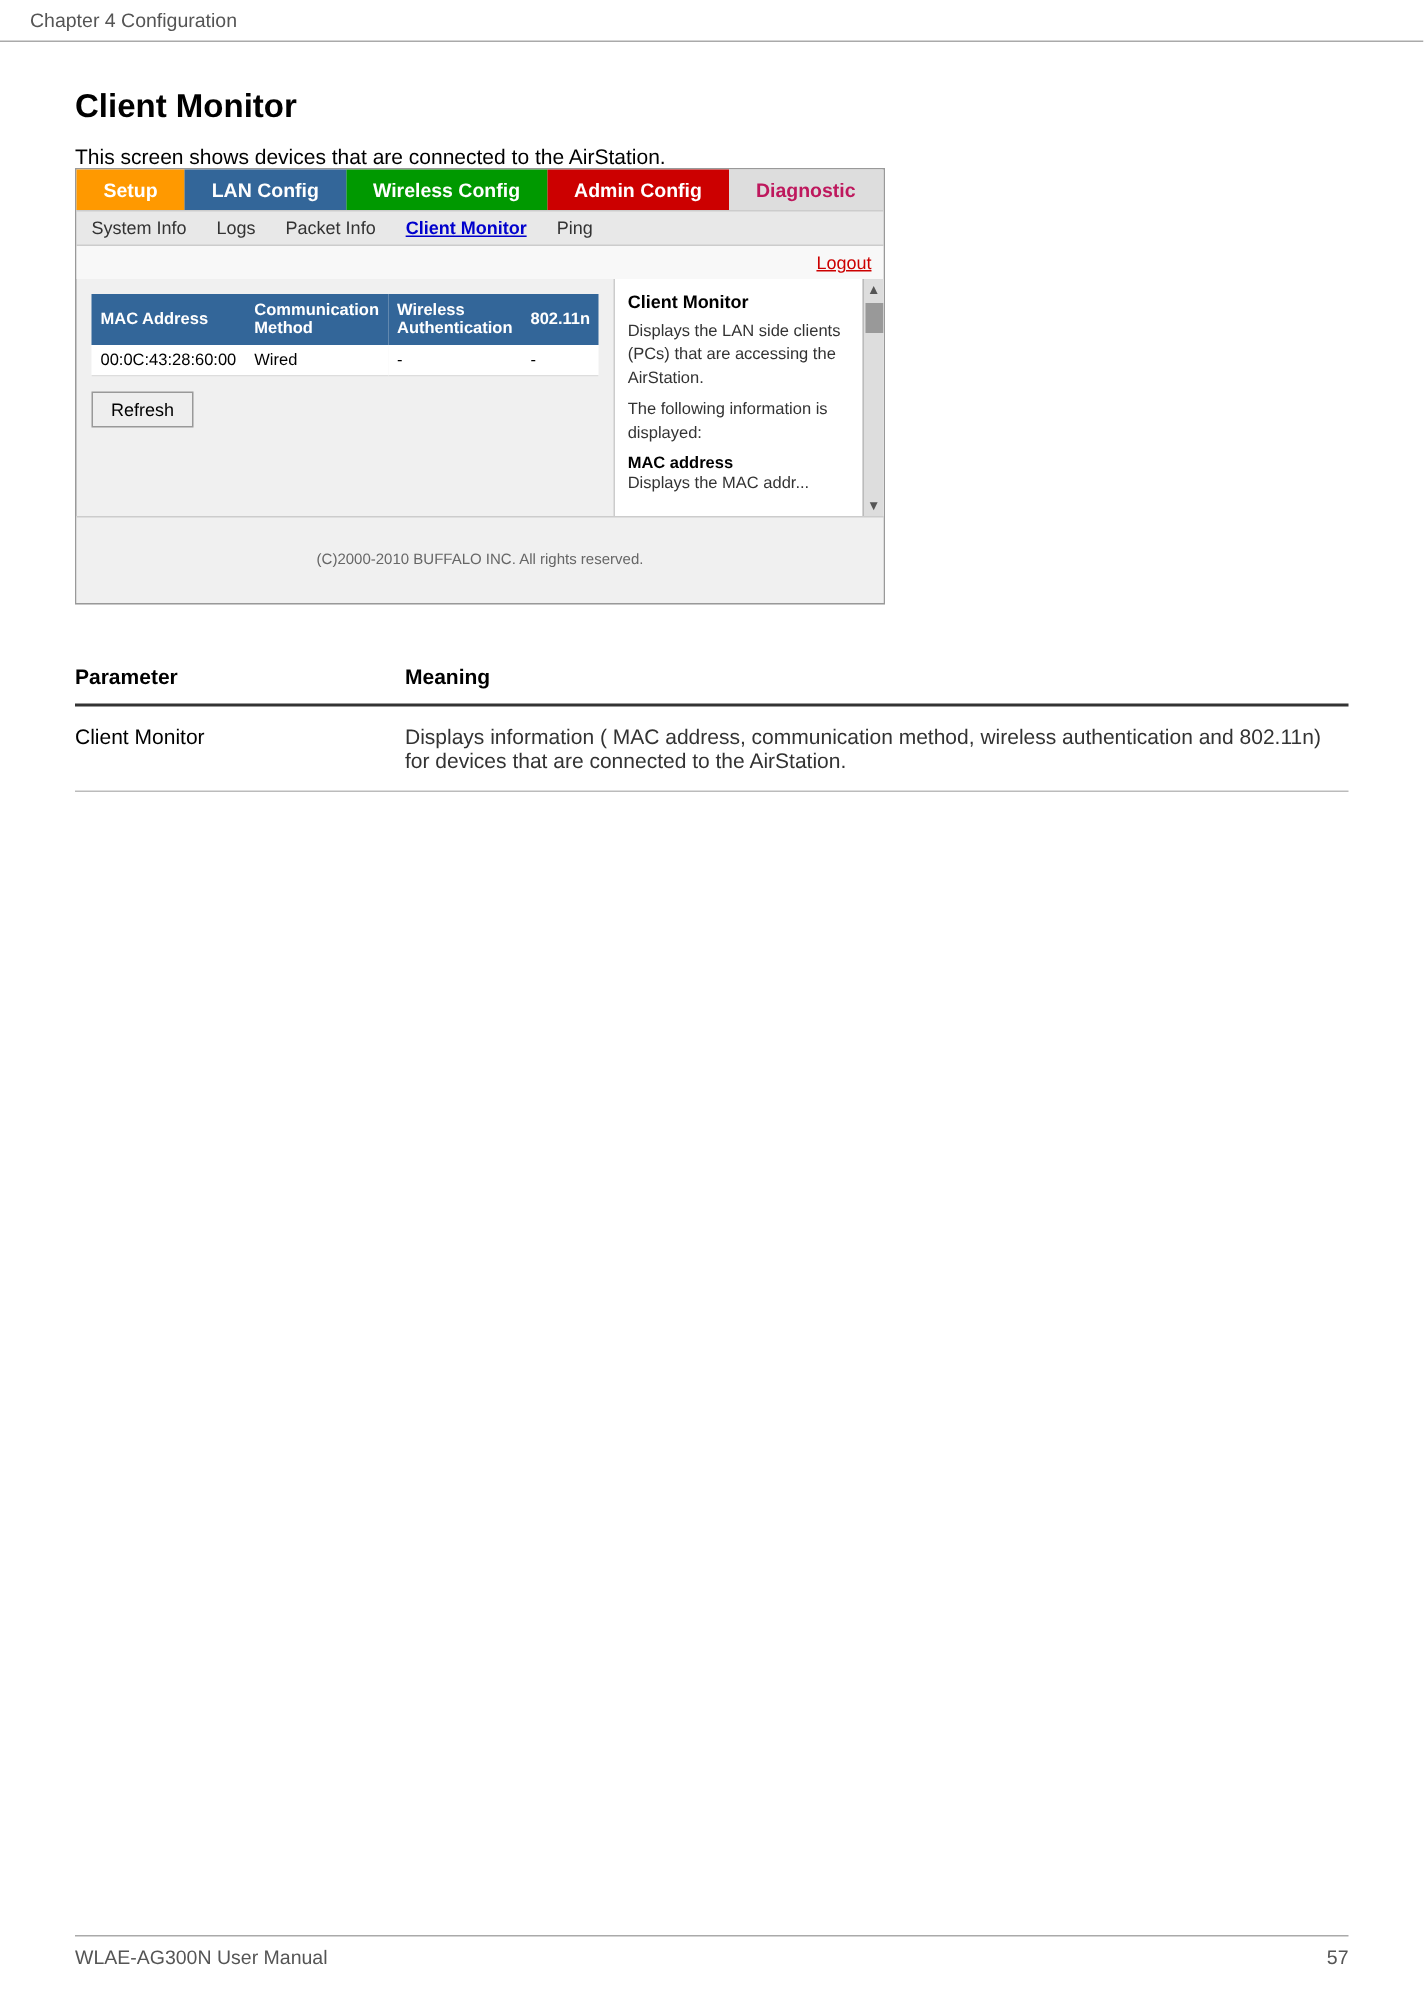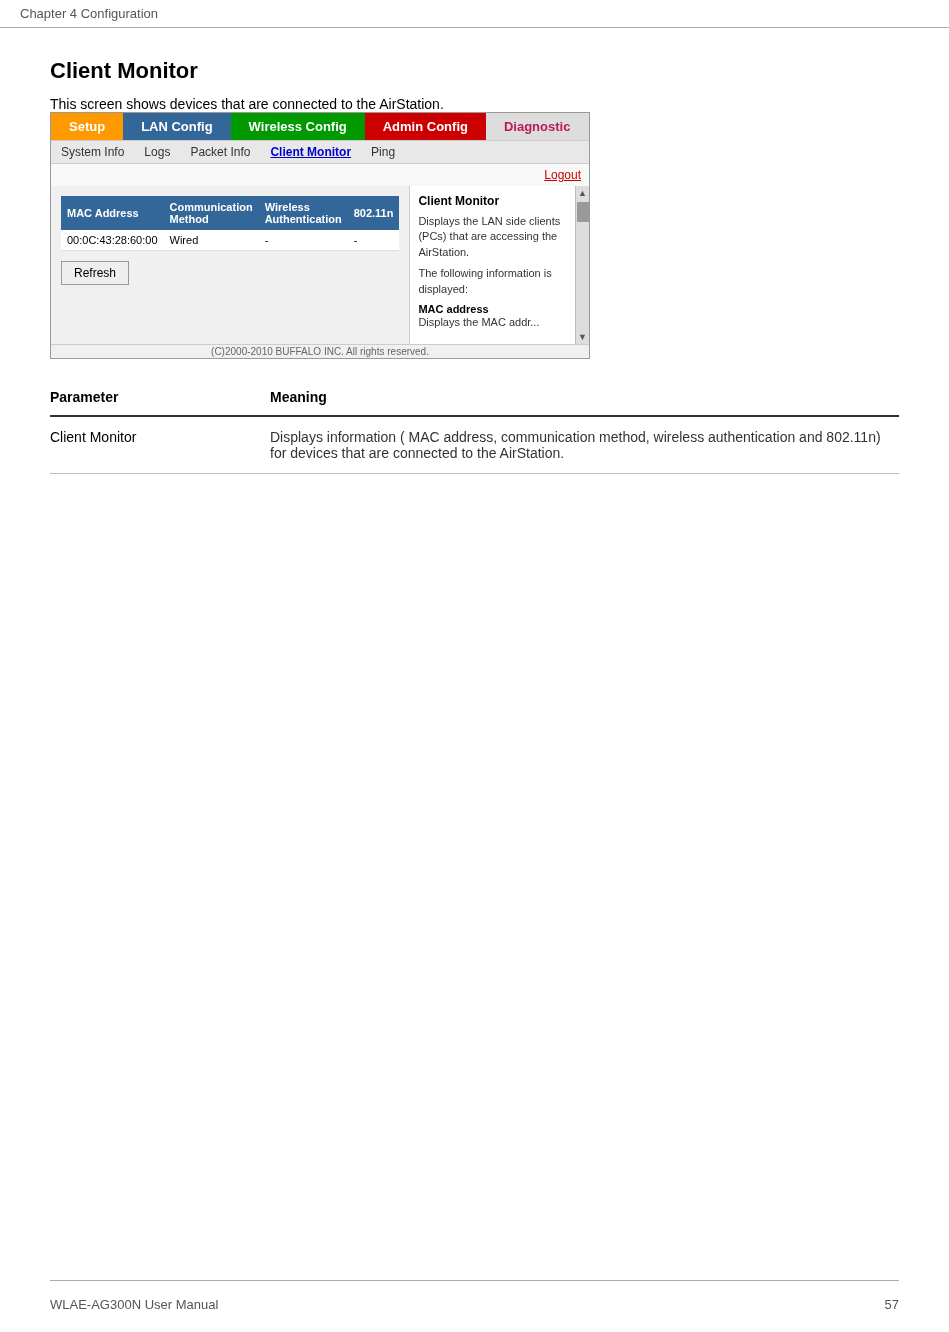--- a/index.html
+++ b/index.html
@@ -36,21 +36,21 @@
 
     .section-desc {
       font-size: 14px;
     }
 
     
     .router-ui {
       border: 1px solid #999;
       width: 540px;
       background: #f0f0f0;
-      margin-bottom: 20px;
+      margin-bottom: 30px;
     }
 
     .router-nav-top {
       display: flex;
       background: #ddd;
     }
 
     .nav-btn {
       padding: 6px 18px;
       font-size: 13px;
@@ -159,21 +159,21 @@
       font-size: 12px;
       background: #eee;
       border: 1px solid #999;
       cursor: pointer;
     }
 
     .copyright {
       text-align: center;
       font-size: 10px;
       color: #666;
-      padding: 1px;
+      padding: 23px;
       border-top: 1px solid #ccc;
       background: #f0f0f0;
     }
 
     
     .router-sidebar {
       width: 195px;
       padding: 8px;
       font-size: 11px;
       background: #fff;
@@ -226,21 +226,21 @@
       color: #333;
     }
 
     
     .page-footer {
       position: absolute;
       bottom: 20px;
       left: 50px;
       right: 50px;
       border-top: 1px solid #aaa;
-      padding-top: 16px;
+      padding-top: 6px;
       display: flex;
       justify-content: space-between;
       font-size: 13px;
       color: #555;
     }
   </style>
 </head>
 <body>
 
 <div class="top-bar">

